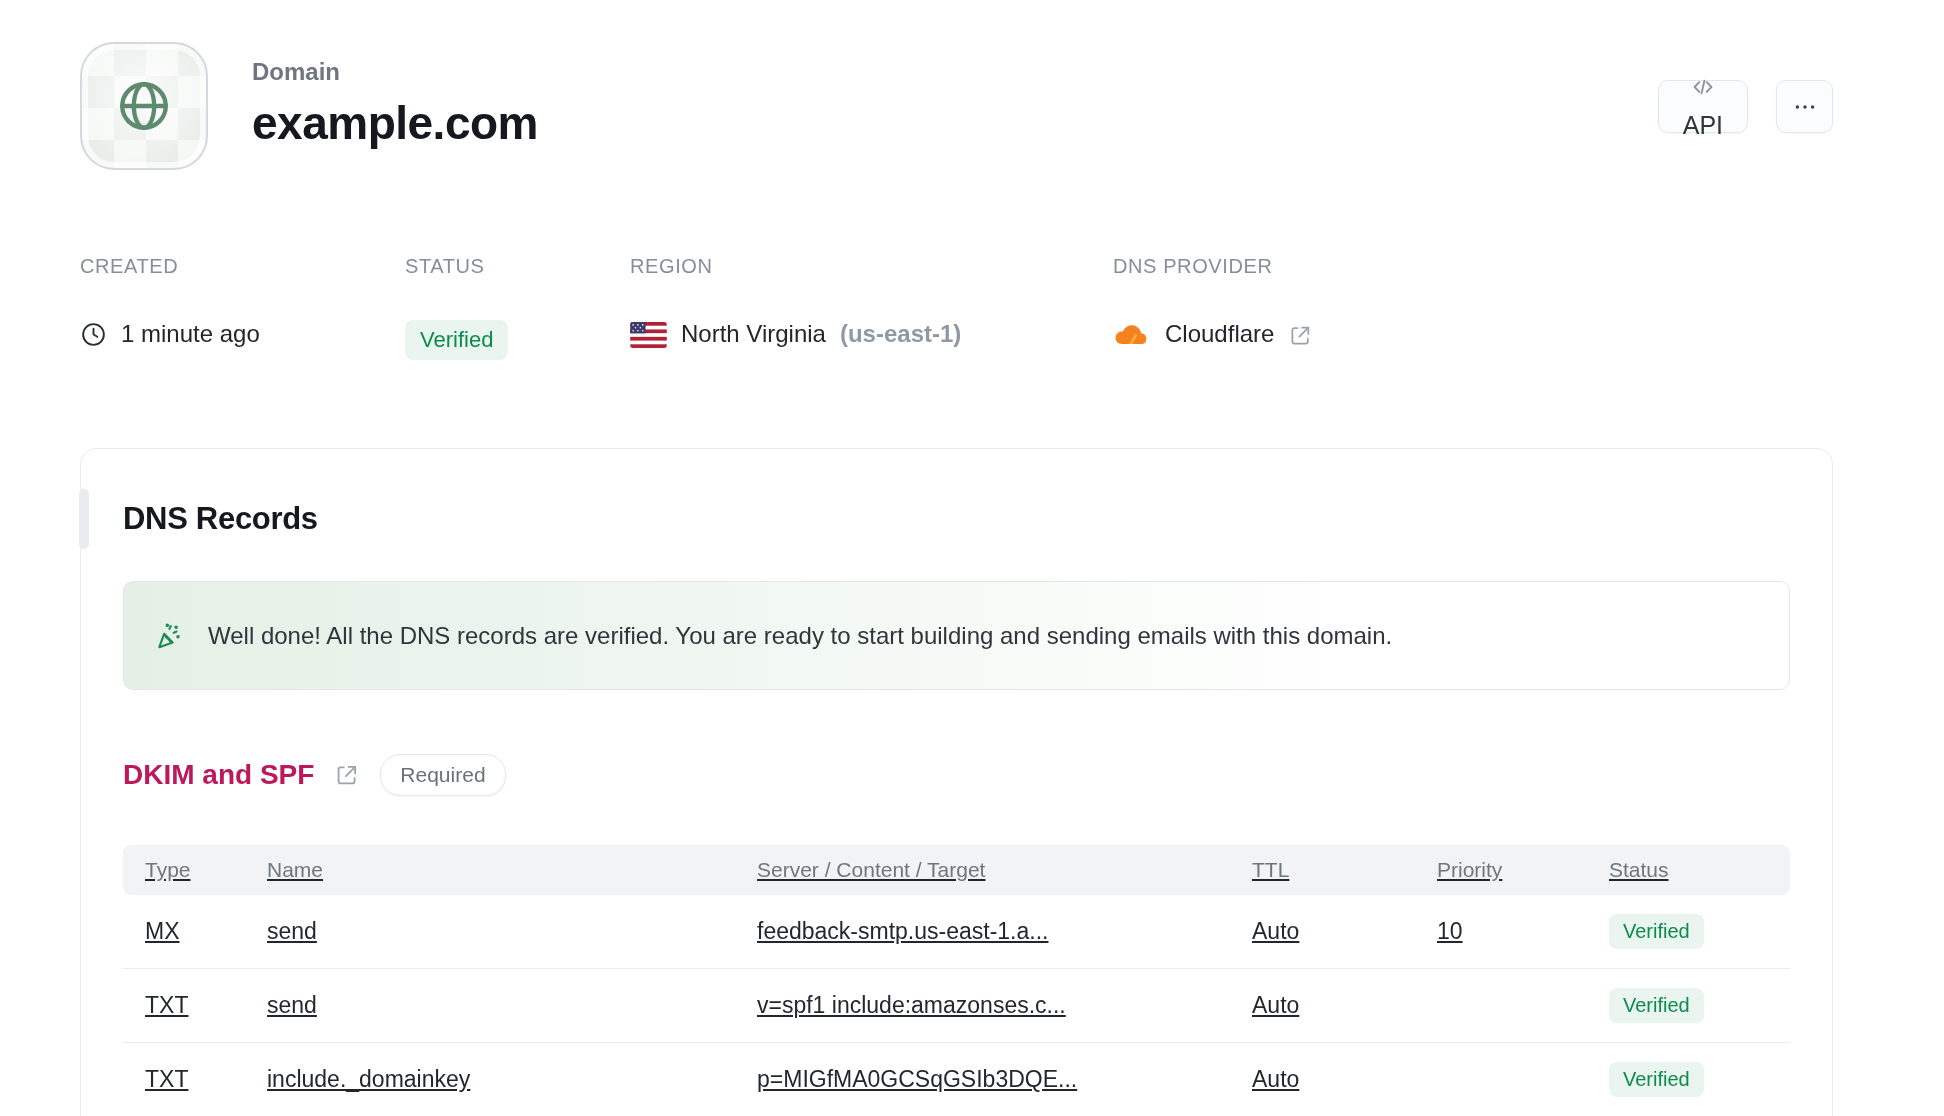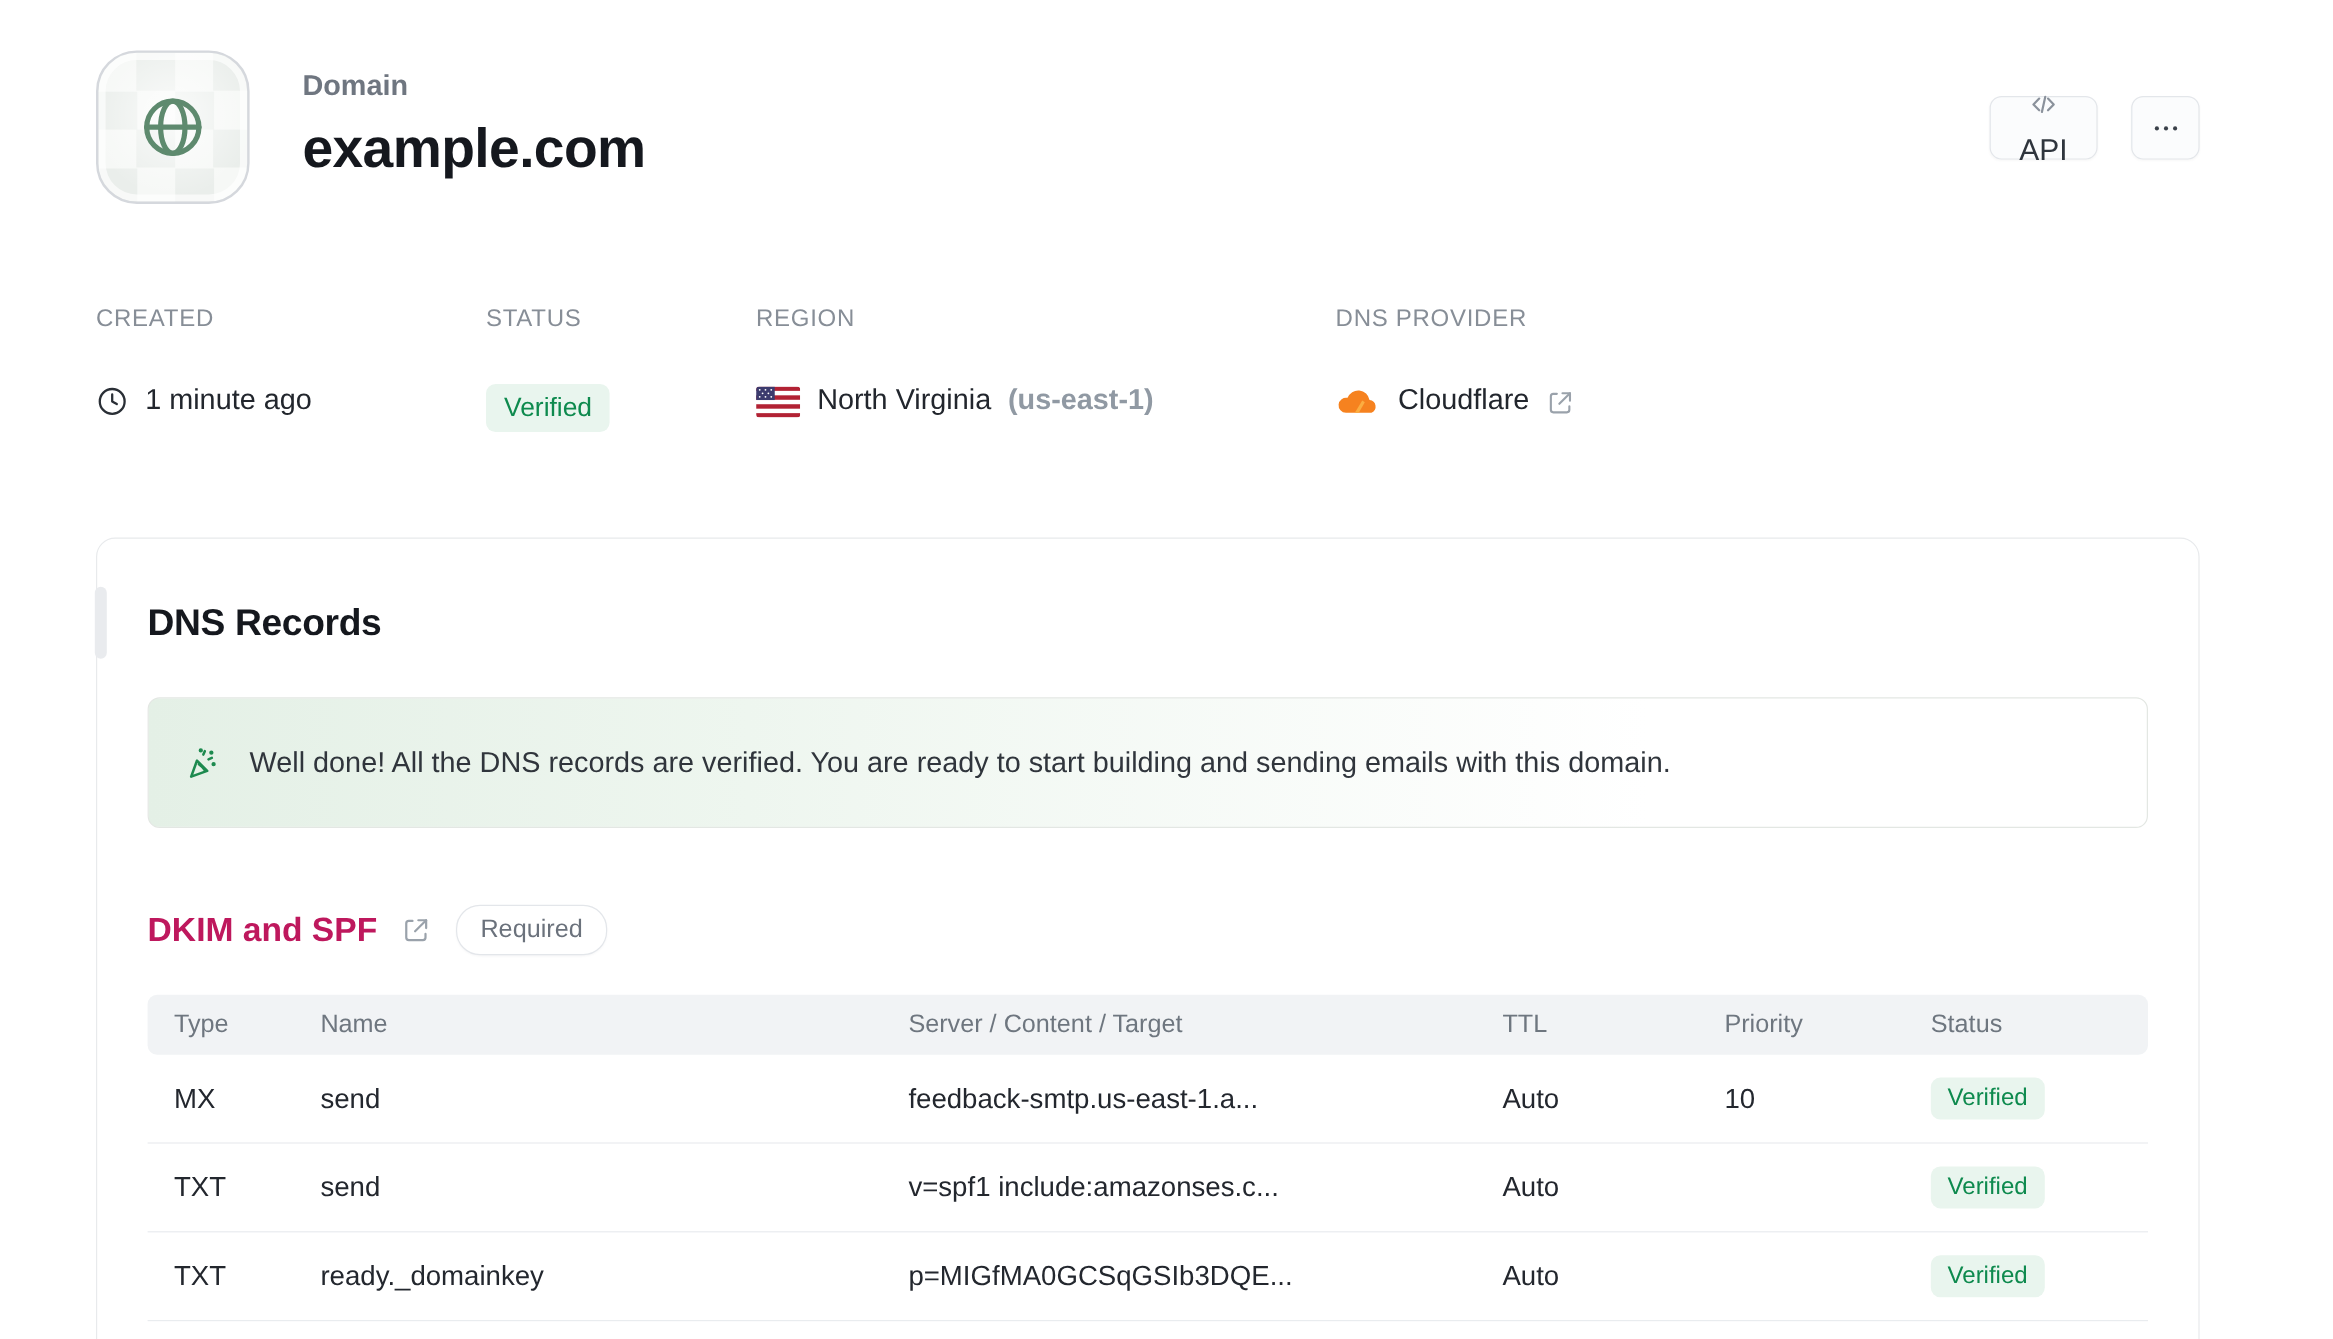--- a/index.html
+++ b/index.html
@@ -65,21 +65,21 @@
   }
   .banner-text { font-size:24px; color:#30353c; }
   .section-head { margin-top:64px; display:flex; align-items:center; gap:20px; }
   .section-title { font-size:28px; font-weight:700; color:#be185d; }
   .badge-required {
     border:1px solid #e3e6ea; border-radius:20px; background:#fff;
     padding:8px 19px; font-size:21px; color:#6b727c;
     box-shadow:0 1px 2px rgba(16,24,40,0.04);
   }
   
-  .table { margin-top:33px; }
+  .table { margin-top:49px;text-decoration:underline; }
   .t-grid {
     display:grid; grid-template-columns:122px 490px 495px 185px 172px 1fr;
     align-items:center; padding-left:22px;
   }
   .t-head {
     height:50px; background:#f1f3f5; border-radius:8px;
     font-size:21px; font-weight:500; color:#6e767f;
   }
   .t-row { height:74px; border-bottom:1px solid #e9ecef; font-size:23px; color:#23272e; cursor:pointer; }
   .cell-badge {
@@ -254,21 +254,21 @@
         <span>TXT</span>
         <span>send</span>
         <span>v=spf1 include:amazonses.c...</span>
         <span>Auto</span>
         <span></span>
         <span><span class="cell-badge">Verified</span></span>
       </div>
 
       <div class="t-grid t-row">
         <span>TXT</span>
-        <span>ready._domainkey</span>
+        <span>include._domainkey</span>
         <span>p=MIGfMA0GCSqGSIb3DQE...</span>
         <span>Auto</span>
         <span></span>
         <span><span class="cell-badge">Verified</span></span>
       </div>
     </div>
   </div>
 
 </div>
 

